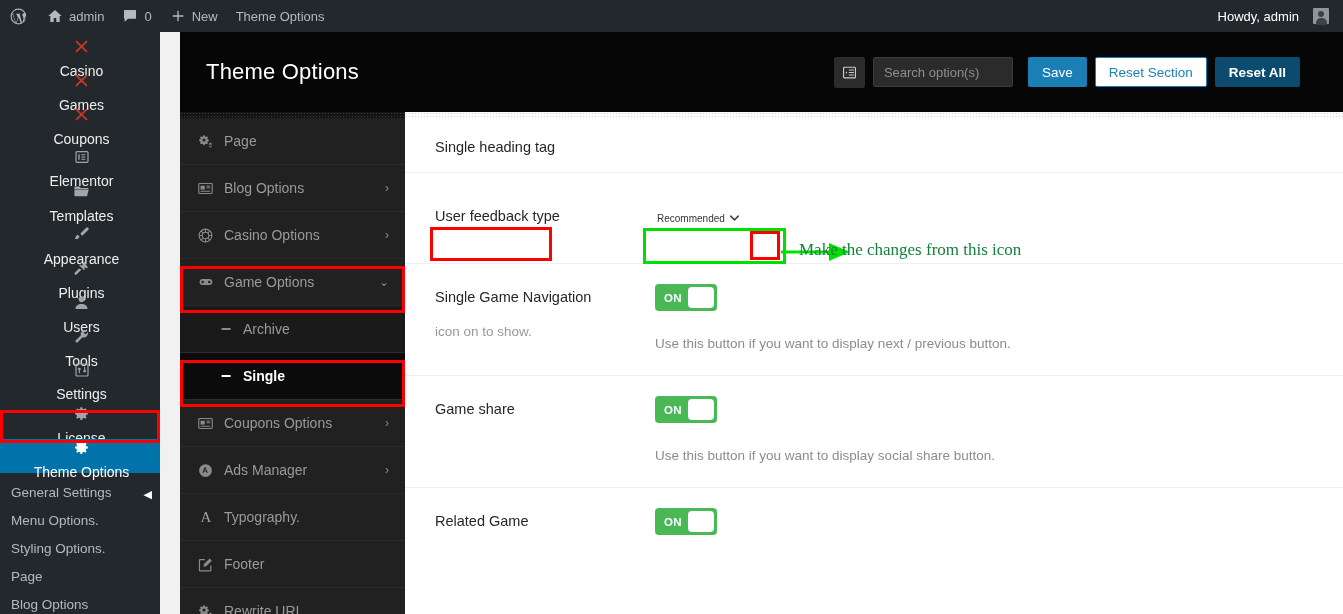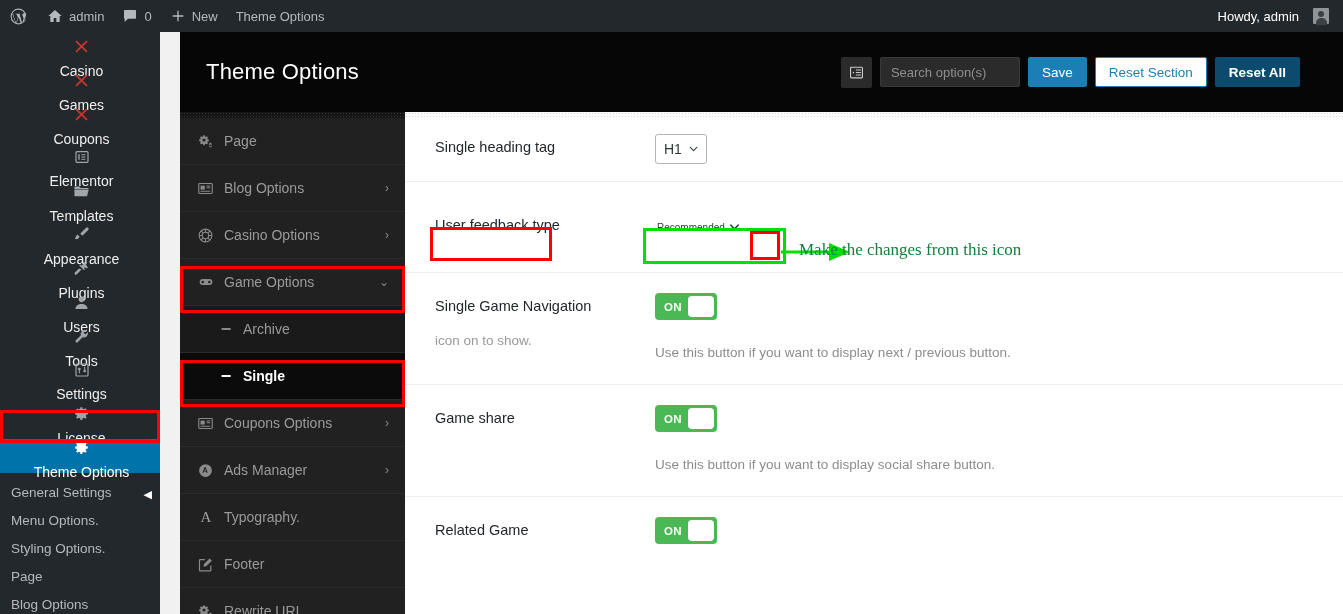--- a/index.html
+++ b/index.html
@@ -112,21 +112,21 @@
     padding: 0 10px; border-radius: 2px;
     font-family: "Liberation Sans", sans-serif;
   }
   #rxsearch::placeholder { color: #8e8e8e; }
   .rxbtn {
     height: 30px; padding: 0 13px;
     display: flex; align-items: center;
     font-size: 13.5px; border-radius: 2px; cursor: pointer;
     border: 1px solid transparent;
   }
-  .rxbtn.save { background: #1b7fb6; color: #fff; }
+  .rxbtn.save { background: #1b7fb6; color: #fff; margin-left: 7px; }
   .rxbtn.resetsection { background: #fff; color: #1b7fb6; border-color: #1b7fb6; }
   .rxbtn.resetall { background: #0c4a6e; color: #fff; font-weight: bold; }
 
   
   #rxbody {
     position: absolute; top: 80px; left: 20px;
     width: 1163px; height: 502px;
     display: flex;
   }
 
@@ -554,32 +554,20 @@
 
       <div class="redbox-game"></div>
       <div class="redbox-single"></div>
     </div>
 
     <div id="rxmain">
       <div class="topstripe2"></div>
 
       <div class="field" style="padding-top:16px;padding-bottom:17px;">
         <div class="flabel">Single heading tag</div>
-        <div class="fctrl">
-          <span class="selwrap">
-            <select class="wpsel">
-              <option>H1</option>
-            </select>
-            <span class="selarrow">
-              <svg class="ic" width="13" height="13" viewBox="0 0 24 24" fill="none" stroke="#3c434a" stroke-width="2.2" stroke-linecap="round" stroke-linejoin="round">
-                  <path d="M6 9l6 6 6-6"></path>
-                </svg>
-            </span>
-          </span>
-        </div>
       </div>
 
       <div class="field" style="padding-top:30px;padding-bottom:30px;">
         <div class="flabel">User feedback type</div>
         <div class="fctrl">
           <span class="selwrap plain">
             <select class="wpsel">
               <option>Recommended</option>
             </select>
             <span class="selarrow">

